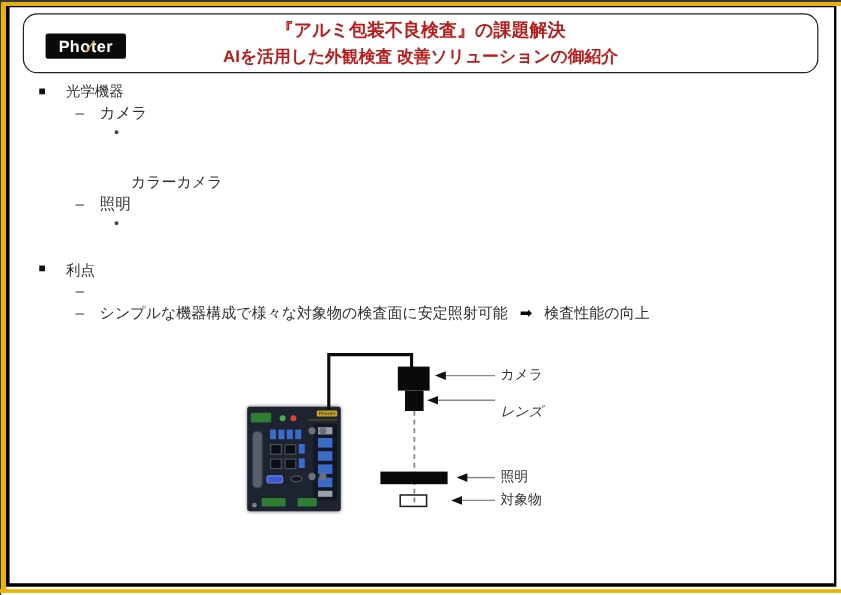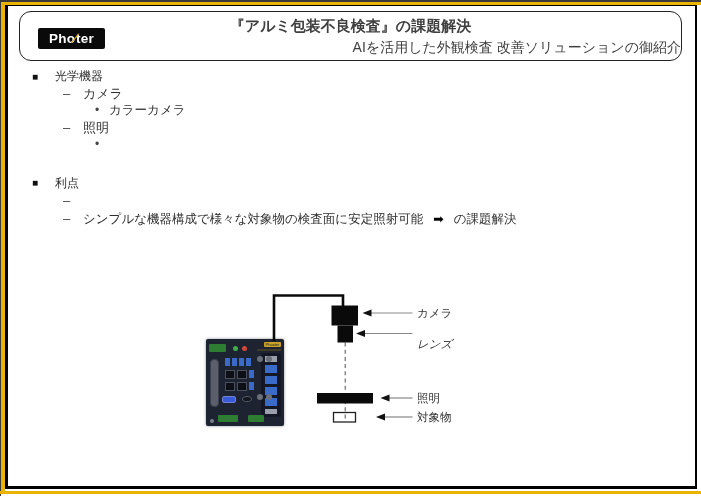--- a/index.html
+++ b/index.html
@@ -24,34 +24,34 @@
     position:absolute; left:19px; top:11px; width:663px; height:50px;
     border:1.5px solid #222; border-radius:12px; background:#fff;
   }
   .logo {
     position:absolute; left:18px; top:16px; width:67px; height:21px;
     background:#0a0a0a; border-radius:2px; color:#fff;
     display:flex; align-items:center; justify-content:center;
     font-weight:bold; font-size:13.5px; letter-spacing:.3px;
   }
   .logo .slash { color:#d4a017; font-weight:bold; margin:0 -1px; transform:skewX(-8deg); }
-  .titles { position:absolute; left:0; right:0; top:3px; text-align:center; color:#404040; }
+  .titles { position:absolute; left:0; right:0; top:3px; text-align:center; color:#b91c1c; }
   .title-1 { font-size:15px; font-weight:600; line-height:22px; }
-  .title-2 { font-size:14px; font-weight:400; line-height:20px;text-align:right; }
+  .title-2 { font-size:14px; font-weight:700; line-height:20px; }
   
   .content { position:absolute; left:32px; top:68px; width:650px; }
   .r { display:flex; align-items:flex-start; line-height:17px; }
   .m1 { width:23px; font-size:10px; color:#111; }
   .t1 { font-size:12px; }
   .r2 { padding-left:31px; }
   .m2 { width:20px; font-size:13px; color:#444; }
   .t2 { font-size:13px; }
   .r3 { padding-left:63px; }
   .m3 { width:14px; font-size:12px; color:#444; }
-  .t3 { font-size:12.5px; }
+  .t3 { font-size:12.5px;margin-top:42px; }
   .sec2 { margin-top:21px; }
   .sec2 .r { line-height:18px; }
   .t2b { font-size:12.5px; }
   .arrow { margin:0 10px; font-size:12.5px; color:#000; }
   
   .diagram-svg { position:absolute; left:200px; top:290px; width:270px; height:140px; }
   .dia-label { position:absolute; left:417px; font-size:11.5px; color:#333; line-height:13px; }
   .lbl-camera { top:307px; } .lbl-lens { top:338px;font-style:italic; }
   .lbl-light  { top:392px; } .lbl-object { top:411px; }
   
@@ -139,21 +139,21 @@
   <div class="sec2">
     <div class="r">
       <span class="m1">■</span>
       <span class="t1">利点</span>
     </div>
     <div class="r r2">
       <span class="m2">–</span>
     </div>
     <div class="r r2">
       <span class="m2">–</span>
-      <span class="t2b"><span>シンプルな機器構成で様々な対象物の検査面に安定照射可能</span><span class="arrow">➡</span><span>の課題解決</span></span>
+      <span class="t2b"><span>シンプルな機器構成で様々な対象物の検査面に安定照射可能</span><span class="arrow">➡</span><span>検査性能の向上</span></span>
     </div>
   </div>
 </div>
 
 <div class="controller">
   <div class="ctrl-label">Phoxter</div>
   <div class="ctrl-subline"></div>
   <div class="ctrl-right-panel">
     <div class="rp-s1"></div>
     <div class="rp-u1"></div>

